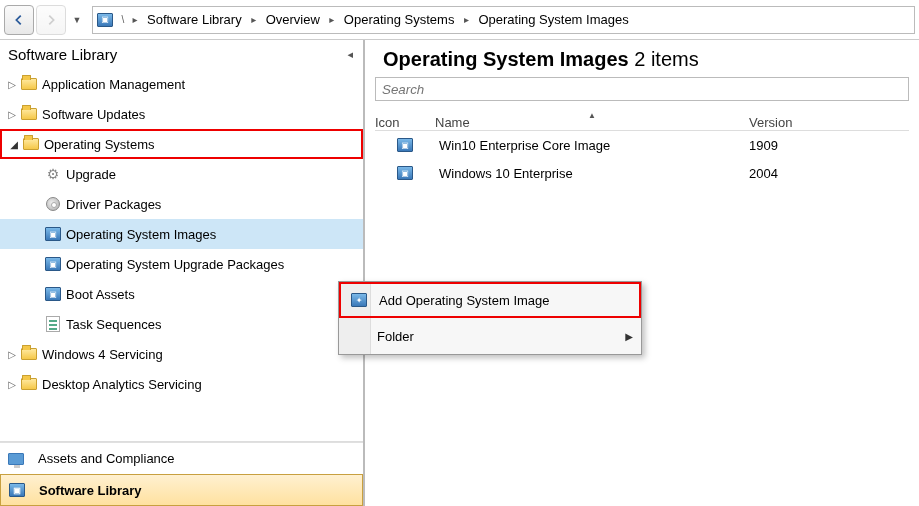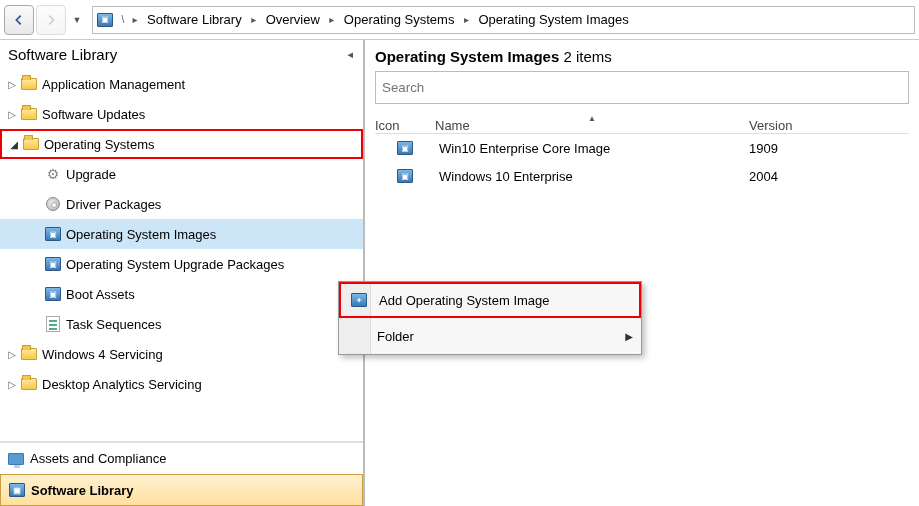--- a/index.html
+++ b/index.html
@@ -25,30 +25,30 @@
     .tree { flex: 1; overflow: auto; padding: 2px 0 4px 0; position: relative; }
     .tree-item { display: flex; align-items: center; height: 30px; padding-left: 4px; cursor: pointer; white-space: nowrap; position: relative; }
     .tree-item.selected { background: #cde6f7; }
     .expander { width: 16px; height: 16px; display: flex; align-items: center; justify-content: center; color: #666; font-size: 10px; cursor: pointer; }
     .tree-icon { width: 18px; height: 18px; margin-right: 4px; display: flex; align-items: center; justify-content: center; }
     .depth-0 { padding-left: 4px; }
     .depth-1 { padding-left: 28px; }
     .highlight-box { border: 2px solid #e00; cursor: pointer; }
     
     .workspace-switchers { border-top: 1px solid #ddd; }
-    .ws-item { display: flex; align-items: center; height: 32px; padding: 0 8px; cursor: pointer; border-top: 1px solid #e0e0e0; gap: 6px; }
+    .ws-item { display: flex; align-items: center; height: 32px; padding: 0 8px; cursor: pointer; border-top: 1px solid #e0e0e0; gap: 14px; }
     .ws-item.active { background: linear-gradient(#fff0d0, #ffe1a0); font-weight: bold; border: 1px solid #c8a040; }
     
     .expand-tab { position: absolute; left: 0; top: 280px; width: 18px; height: 24px; display: flex; align-items: center; justify-content: center; cursor: pointer; font-size: 14px; color: #555; }
     
     .content { flex: 1; display: flex; flex-direction: column; position: relative; }
-    .content-header { padding: 8px 10px 4px 10px; font-size: 15px; }
+    .content-header { padding: 8px 10px 4px 10px; font-size: 20px; margin-left: 8px; }
     .content-header b { font-weight: 600; }
     .search-row { padding: 2px 10px 4px 10px; }
-    .search-input { width: 100%; height: 33px; border: 1px solid #bbb; padding: 0 6px; color: #a16207; outline: none; }
+    .search-input { width: 100%; height: 24px; border: 1px solid #bbb; padding: 0 6px; font-style: italic; color: #a16207; outline: none; }
     
     .table-view { flex: 1; overflow: auto; padding: 0 10px; }
     .col-headers { display: flex; align-items: flex-end; height: 26px; border-bottom: 1px solid #ddd; color: #444; position: relative; }
     .col-h { display: flex; align-items: center; font-weight: 400; }
     .col-h.icon-col { width: 60px; }
     .col-h.name-col { flex: 1; position: relative; }
     .col-h.ver-col { width: 160px; }
     .sort-ind { position: absolute; left: 50%; top: -4px; transform: translateX(-50%); font-size: 8px; color: #555; }
     
     .row { display: flex; align-items: center; height: 28px; cursor: pointer; }

